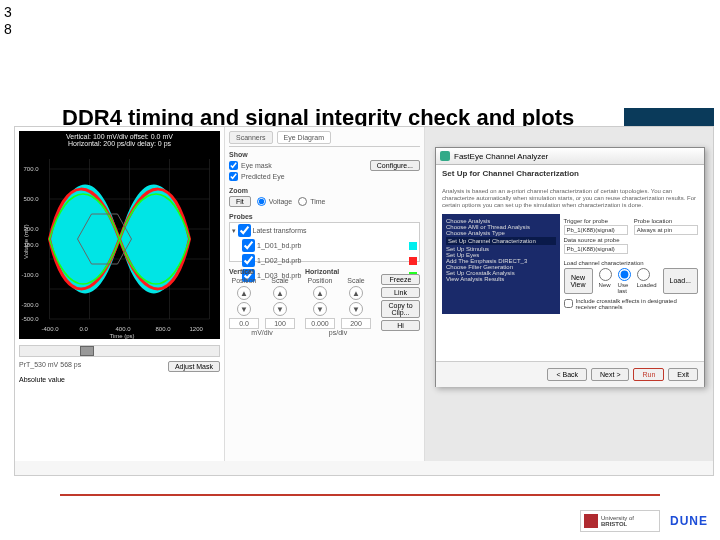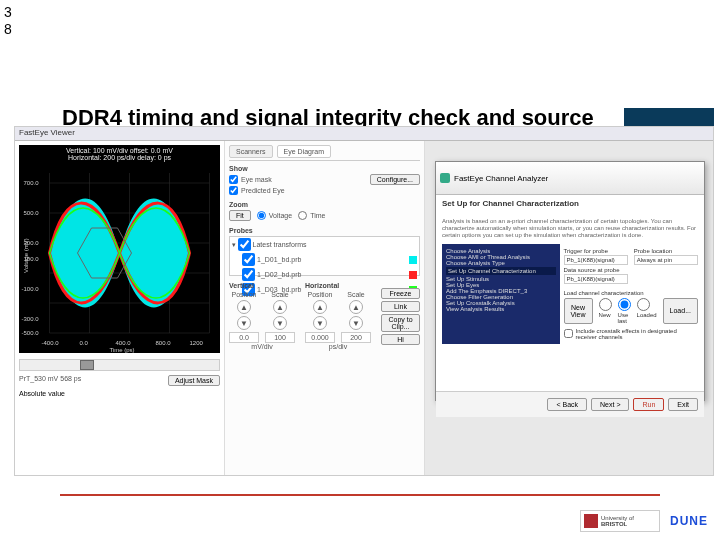--- a/index.html
+++ b/index.html
@@ -30,21 +30,21 @@
   .probes { border: 1px solid #ccc; background: #fff; height: 40px; margin-top: 2px; }
   .probes .row { display: flex; align-items: center; padding: 1px 2px; font-size: 7px; gap: 2px; }
   .sw { width: 8px; height: 8px; }
   .ctrl { display: flex; flex-direction: column; align-items: center; gap: 2px; }
   .ctrl .ud { width: 14px; height: 14px; border: 1px solid #aaa; border-radius: 50%; background: #fff; display: flex; align-items: center; justify-content: center; font-size: 8px; }
   .ctrl .val { border: 1px solid #ccc; padding: 1px 4px; background: #fff; min-width: 30px; text-align: center; }
   .right-btns { display: flex; flex-direction: column; gap: 2px; margin-top: 6px; }
   .right-btns .btn { text-align: center; }
   .right { flex: 1; background: #e8e8e8; position: relative; }
   .dialog { position: absolute; top: 20px; left: 10px; width: 270px; height: 240px; background: #fff; border: 1px solid #888; box-shadow: 2px 2px 6px rgba(0,0,0,.3); }
-  .dlg-title { height: 16px; background: linear-gradient(#fff,#e8e8e8); border-bottom: 1px solid #bbb; display: flex; align-items: center; padding: 16px 4px; font-size: 8px; }
+  .dlg-title { height: 16px; background: linear-gradient(#fff,#e8e8e8); border-bottom: 1px solid #bbb; display: flex; align-items: center; padding: 8px 4px; font-size: 8px; }
   .dlg-title .icon { width: 10px; height: 10px; background: #3a8; border-radius: 2px; margin-right: 4px; }
   .dlg-body { padding: 4px 6px; font-size: 6px; color: #333; height: calc(100% - 16px - 26px); overflow: hidden; }
   .dlg-heading { font-weight: bold; font-size: 8px; margin-bottom: 10px; }
   .dlg-desc { color: #666; font-size: 6px; line-height: 1.2; margin-bottom: 4px; }
   .wizard { background: #1a2a6a; color: #ddd; padding: 4px; height: 100px; font-size: 6px; }
   .wizard .hl { background: #0a1a4a; padding: 1px 2px; margin: 1px 0; }
   .dlg-side { display: flex; gap: 6px; margin-top: 4px; }
   .dlg-col { flex: 1; font-size: 6px; }
   .dlg-col .lbl { margin-bottom: 1px; }
   .dlg-col .fld { border: 1px solid #ccc; padding: 1px 2px; background: #fff; margin-bottom: 2px; }
@@ -59,25 +59,24 @@
   .dune { font-size: 12px; font-weight: bold; color: #1d4ed8; letter-spacing: 1px; }
 </style>
 </head>
 <body>
 
 <div class="page-num">
   <div>3</div>
   <div>8</div>
 </div>
 
-<div class="title">DDR4 timing and signal integrity check and source</div>
+<div class="title">DDR4 timing and signal integrity check and plots</div>
 <div class="uob-top"></div>
 
 <div class="app">
-  <div class="win-title">FastEye Viewer</div>
   <div class="win-body">
 
     <div class="left">
       <div class="plot-wrap">
         <div class="plot-header">
           <div>Vertical: 100 mV/div  offset: 0.0 mV</div>
           <div>Horizontal: 200 ps/div  delay: 0 ps</div>
         </div>
         <div class="plot">
           <svg viewBox="0 0 200 190">

